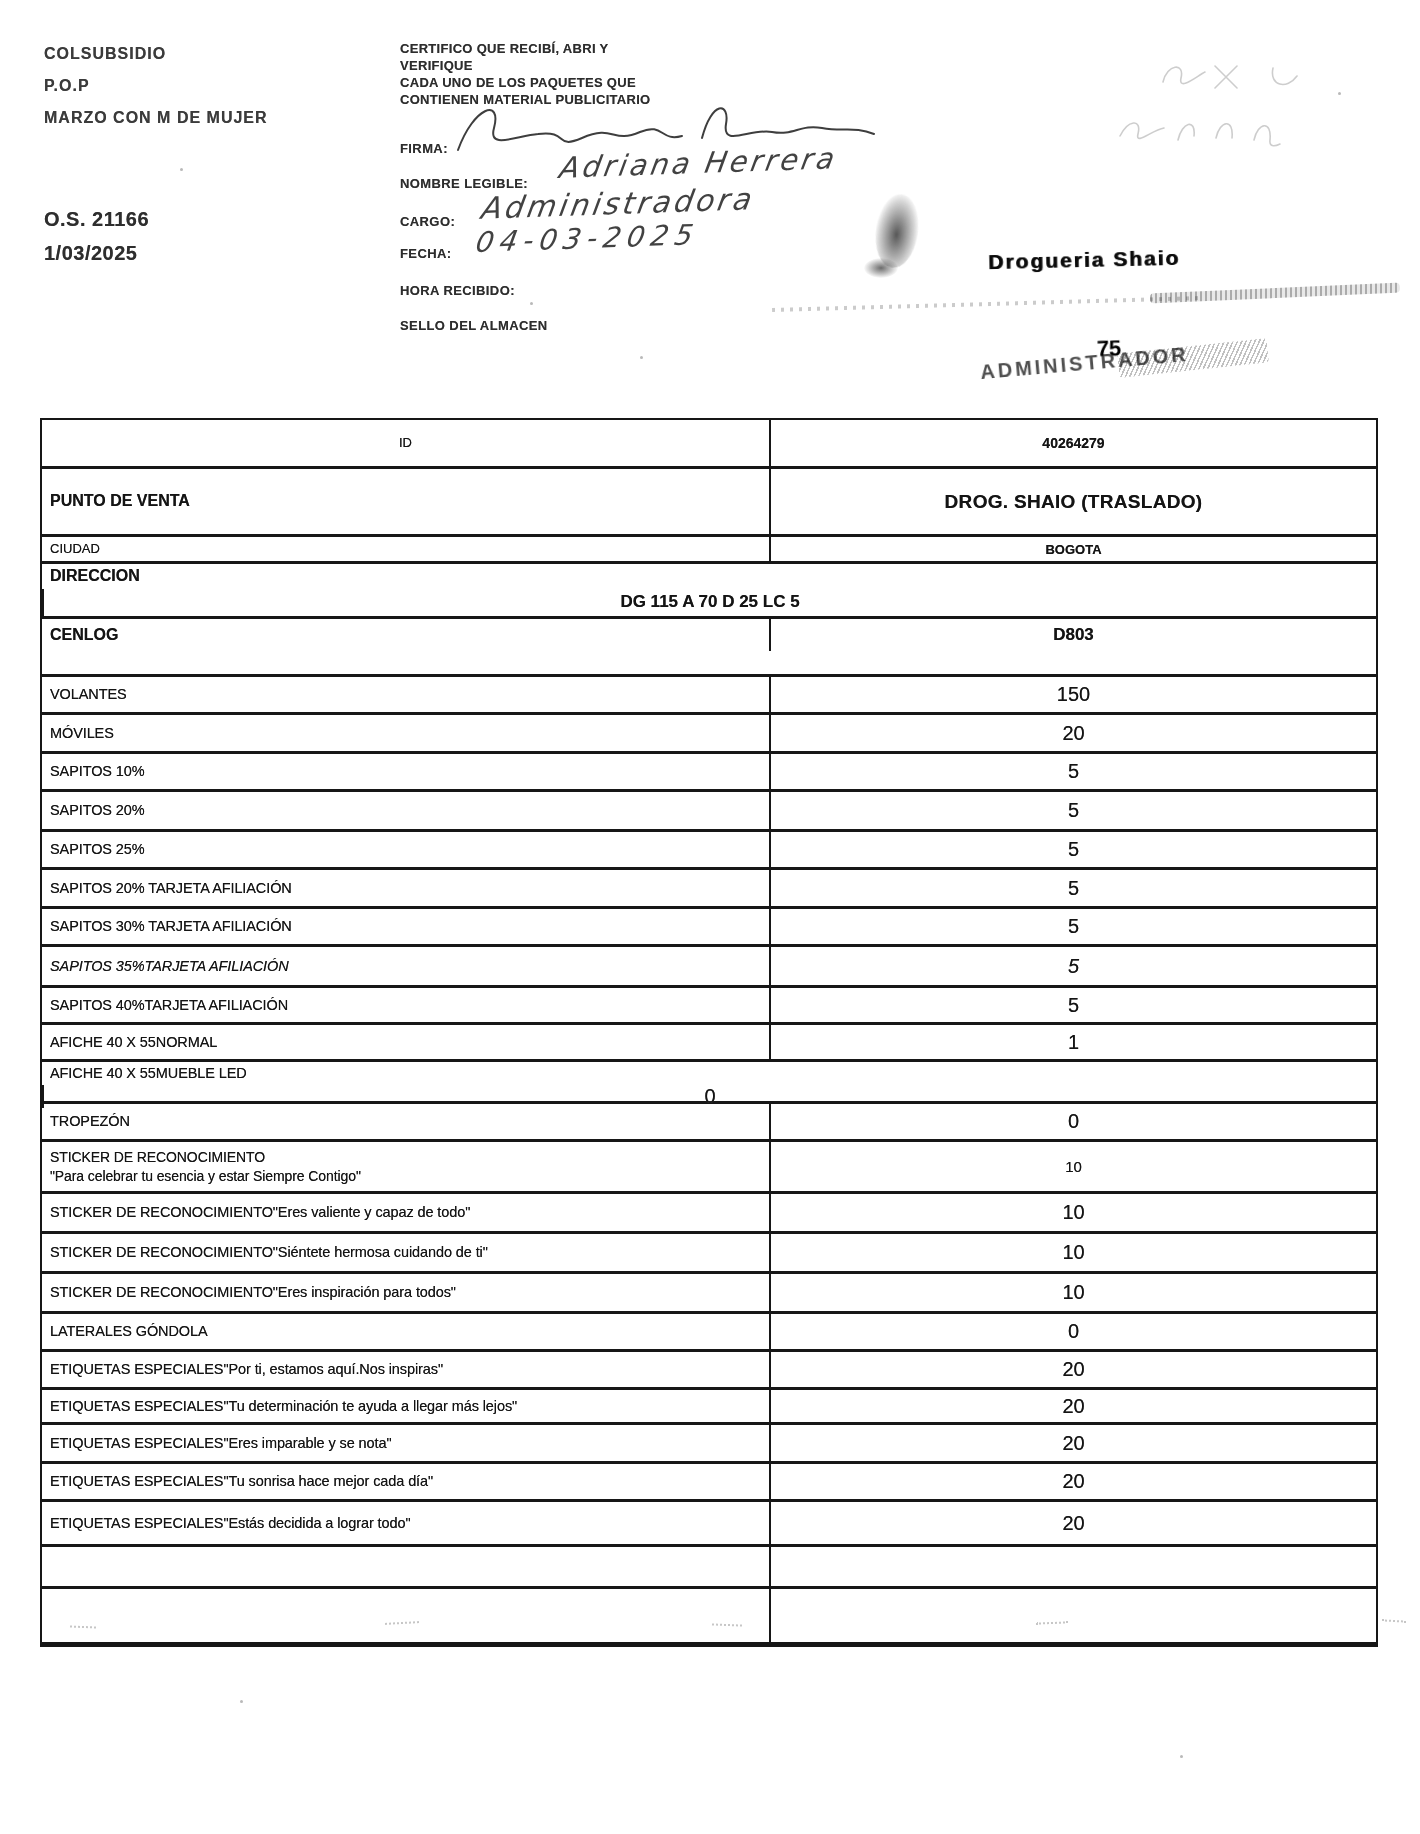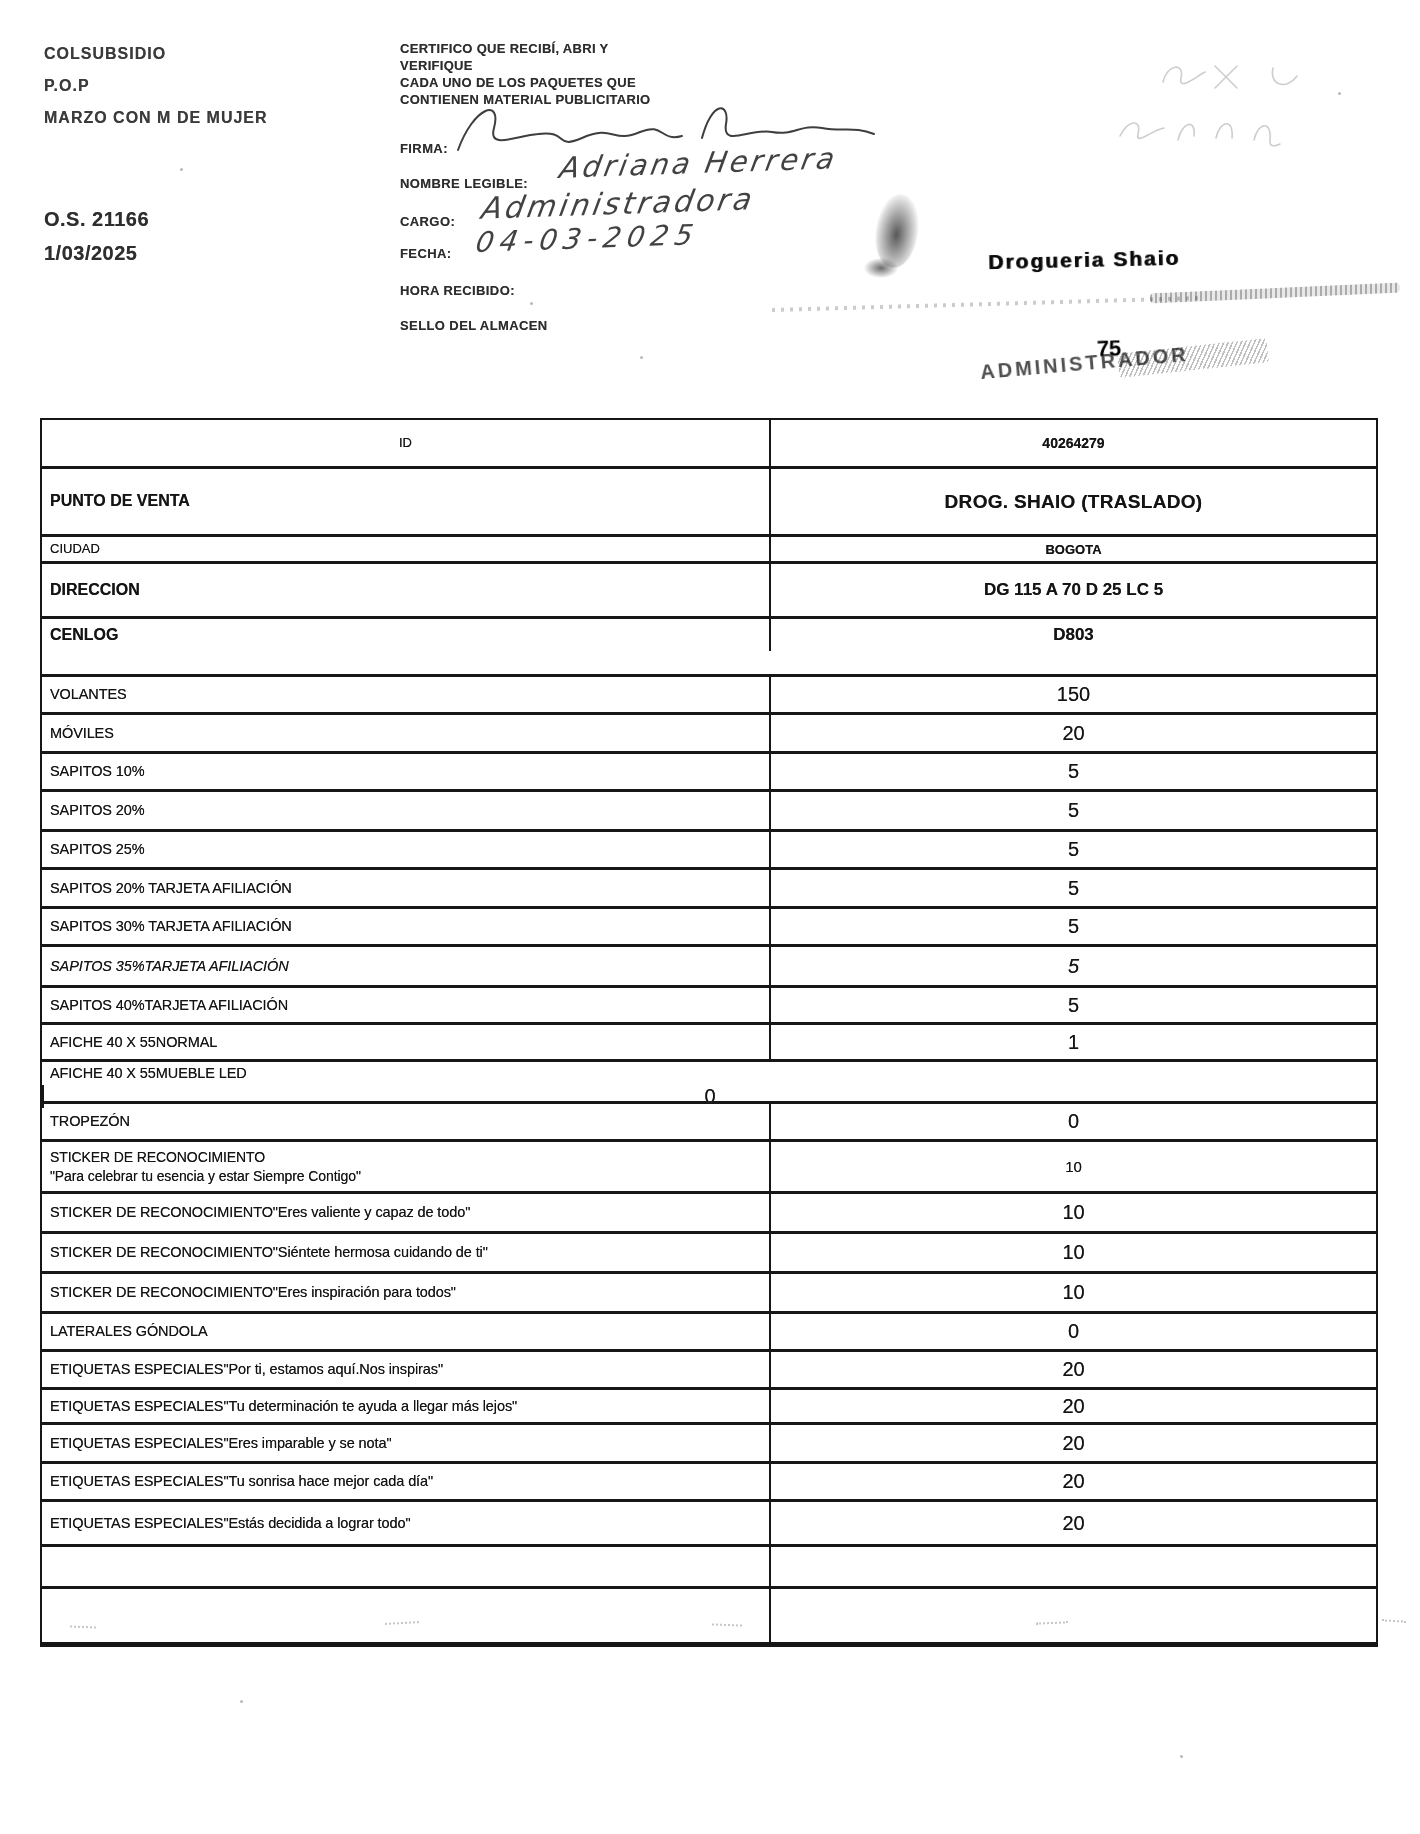--- a/index.html
+++ b/index.html
@@ -183,21 +183,21 @@
         <div class="cell val">40264279</div>
       </div>
       <div class="trow k-pdv" style="height: 68px;">
         <div class="cell lbl">PUNTO DE VENTA</div>
         <div class="cell val">DROG. SHAIO (TRASLADO)</div>
       </div>
       <div class="trow k-ciudad" style="height: 27px;">
         <div class="cell lbl">CIUDAD</div>
         <div class="cell val">BOGOTA</div>
       </div>
-      <div class="trow k-dir" style="height: 55px;">
+      <div class="trow k-dir" style="height: 55px; flex-direction: column;">
         <div class="cell lbl">DIRECCION</div>
         <div class="cell val">DG 115 A 70 D 25 LC 5</div>
       </div>
       <div class="trow k-cenlog" style="height: 35px;">
         <div class="cell lbl">CENLOG</div>
         <div class="cell val">D803</div>
       </div>
       <div class="trow k-item" style="height: 38px; margin-top: 23px;">
         <div class="cell lbl">VOLANTES</div>
         <div class="cell val">150</div>

